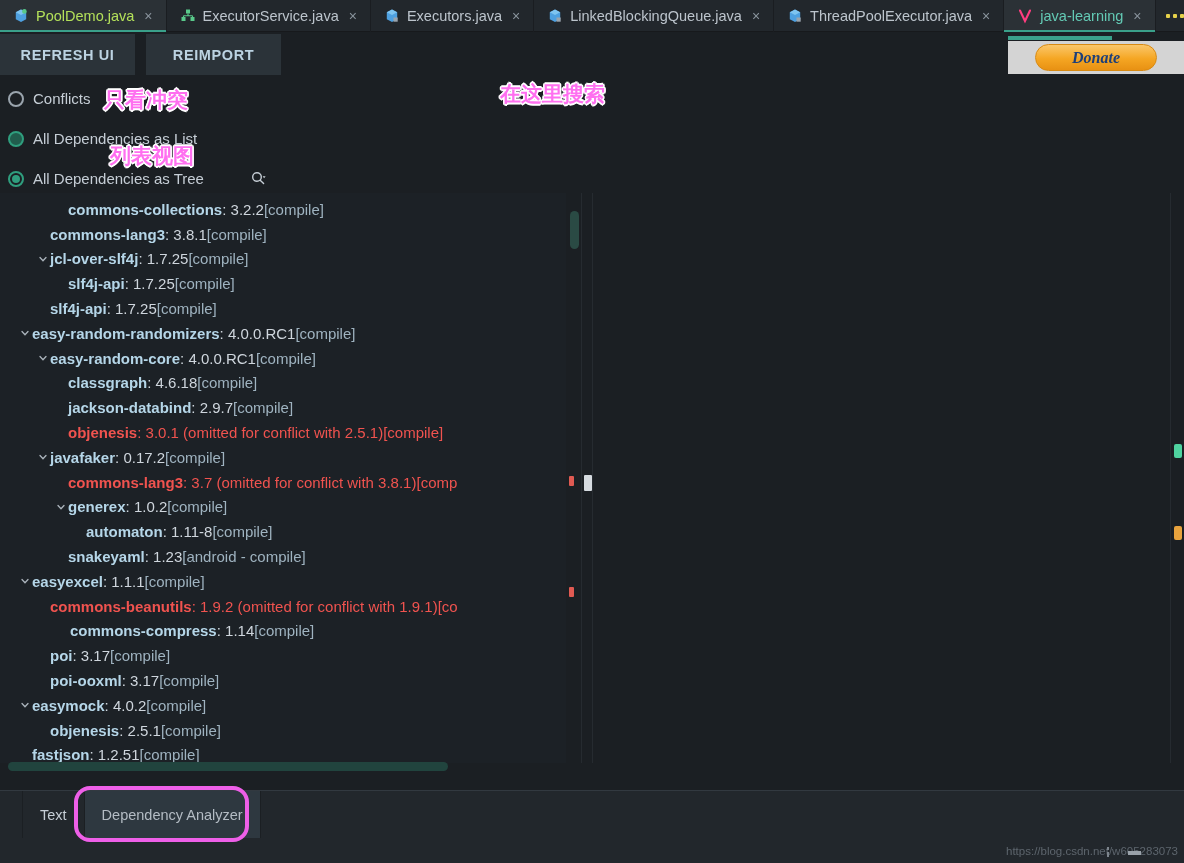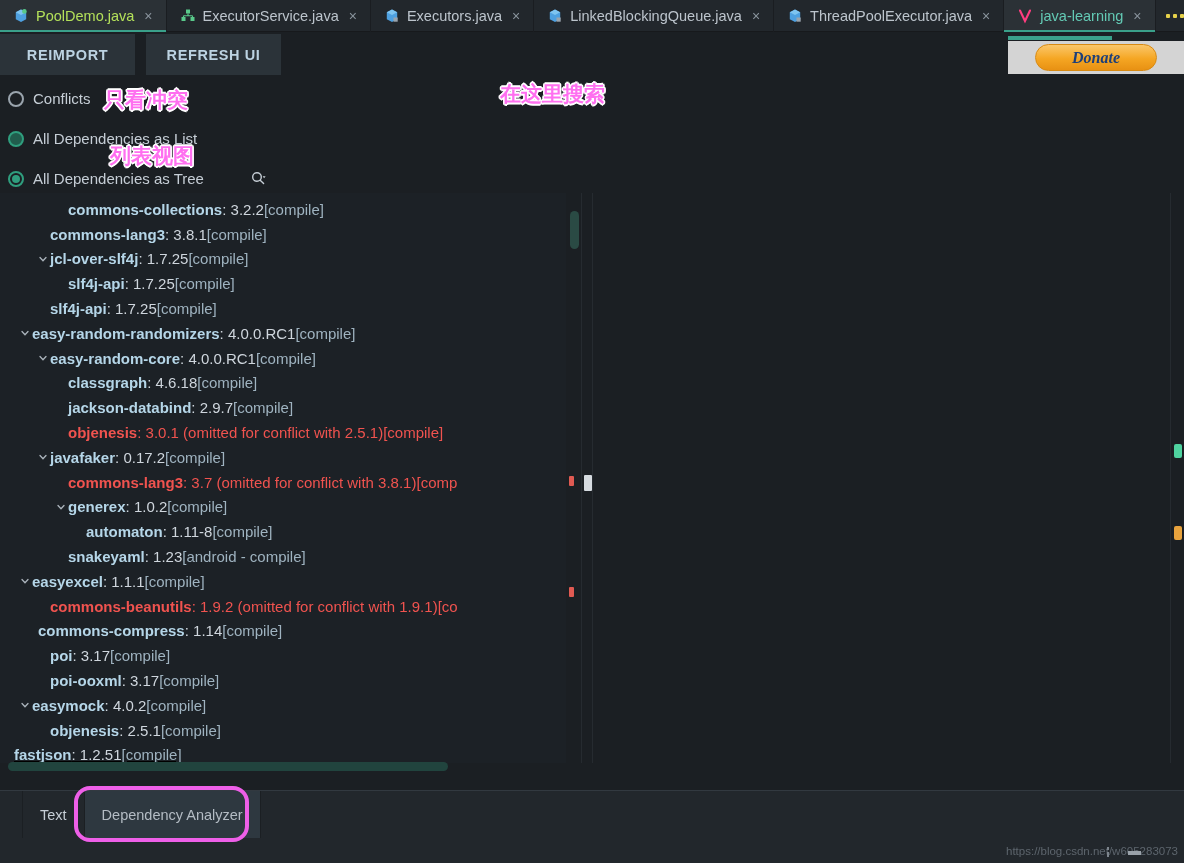--- a/index.html
+++ b/index.html
@@ -288,22 +288,22 @@
       <span class="dots">
           <i></i>
           <i></i>
           <i></i>
         </span>
 
     </div>
   </div>
 
   <div class="toolbar">
+    <div class="tbtn">REFRESH UI</div>
     <div class="tbtn">REIMPORT</div>
-    <div class="tbtn">REFRESH UI</div>
   </div>
   <div class="donate-line"></div>
   <div class="donate-wrap">
     <div class="donate-btn">Donate</div>
   </div>
 
   <div class="options">
 
     <div class="radio-row" style="left:8px; top:10px;">
       <span class="radio"></span>
@@ -481,21 +481,21 @@
             <span class="nm">easyexcel</span>
             <span class="vr"> : 1.1.1 </span>
             <span class="br">[compile]</span>
           </div>
           <div class="trow conflict" style="padding-left: 36px;">
             <span class="chev"></span>
             <span class="nm">commons-beanutils</span>
             <span class="vr"> : 1.9.2 (omitted for conflict with 1.9.1) </span>
             <span class="br">[co</span>
           </div>
-          <div class="trow" style="padding-left: 24px;">
+          <div class="trow" style="padding-left: 36px; margin-left: 20px;">
             <span class="chev"></span>
             <span class="nm">commons-compress</span>
             <span class="vr"> : 1.14 </span>
             <span class="br">[compile]</span>
           </div>
           <div class="trow" style="padding-left: 36px;">
             <span class="chev"></span>
             <span class="nm">poi</span>
             <span class="vr"> : 3.17 </span>
             <span class="br">[compile]</span>
@@ -515,21 +515,21 @@
             <span class="nm">easymock</span>
             <span class="vr"> : 4.0.2 </span>
             <span class="br">[compile]</span>
           </div>
           <div class="trow" style="padding-left: 36px;">
             <span class="chev"></span>
             <span class="nm">objenesis</span>
             <span class="vr"> : 2.5.1 </span>
             <span class="br">[compile]</span>
           </div>
-          <div class="trow" style=" text-decoration: underline;">
+          <div class="trow" style="padding-left: 18px;">
             <span class="chev"></span>
             <span class="nm">fastjson</span>
             <span class="vr"> : 1.2.51 </span>
             <span class="br">[compile]</span>
           </div>
         </div>
     </div>
 
     <div class="vscroll">
       <div class="vthumb"></div>

